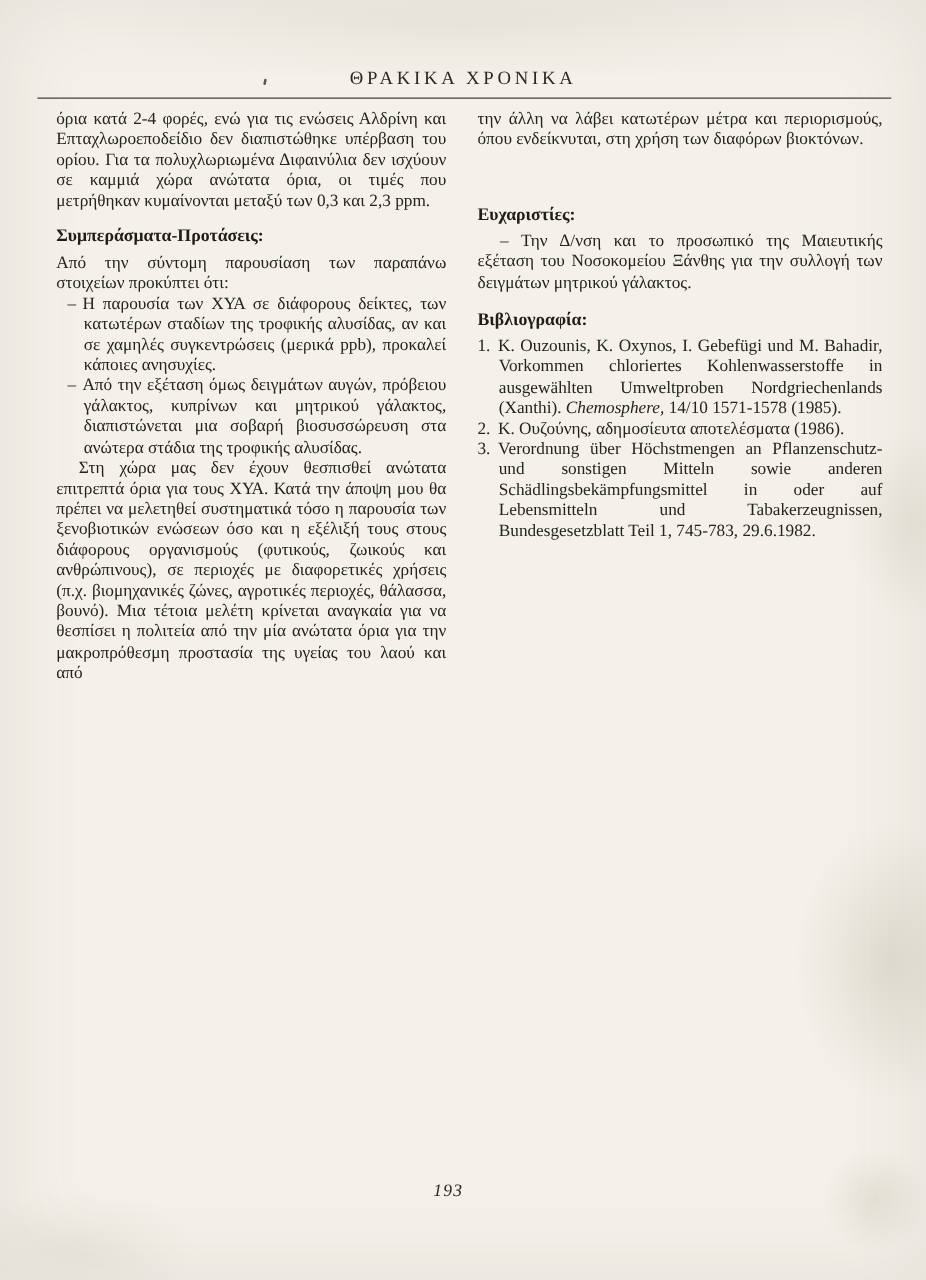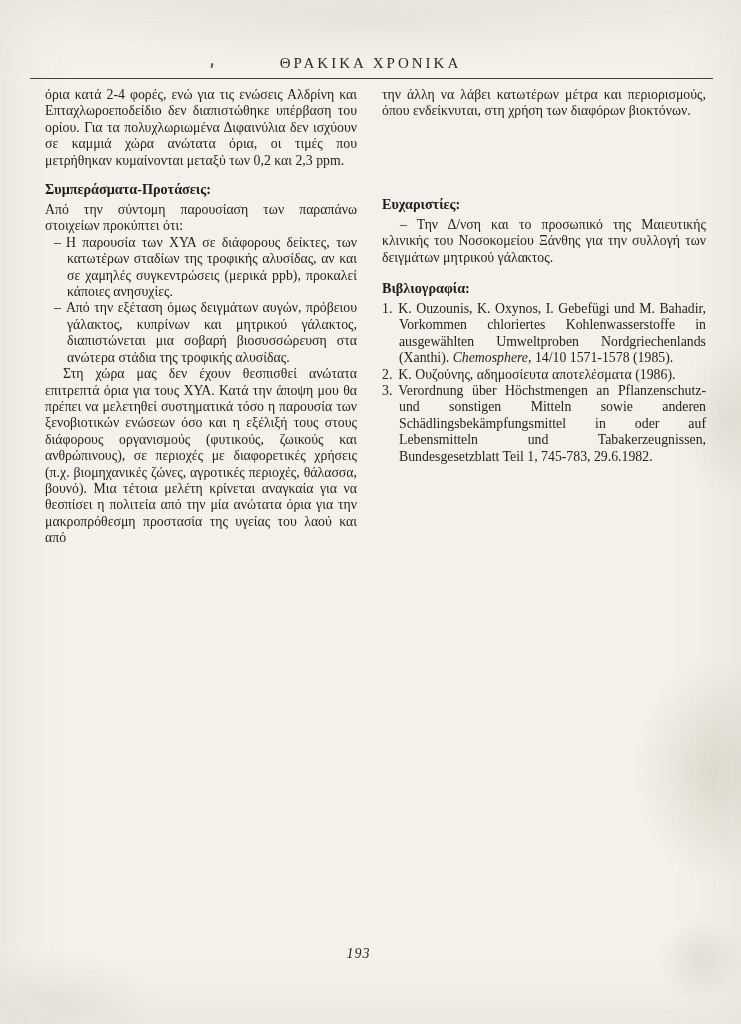--- a/index.html
+++ b/index.html
@@ -54,21 +54,21 @@
 
   .body-text {
     font-size:13.8px; line-height:16.4px;
     text-align:justify;
     color:#26231e;
   }
   .section-heading {
     font-size:14.2px; font-weight:bold; color:#201d18;
     margin-top:12px; margin-bottom:4px;
   }
-  .heading-ack { margin-top:76px; }
+  .heading-ack { margin-top:44px; }
   .heading-bib { margin-top:14px; }
 
   .bullet { padding-left:22px; text-indent:-13px; }
   .bullet .marker { margin-right:5px; }
 
   .indent-first { text-indent:18px; }
 
   .ref { padding-left:17px; text-indent:-17px; }
   .ref .ref-num { margin-right:6px; }
   .ref em { font-style:italic; }
@@ -89,21 +89,21 @@
   <div class="speck"></div>
 
   <div class="header">
     <span class="journal-title">ΘΡΑΚΙΚΑ ΧΡΟΝΙΚΑ</span>
   </div>
   <div class="header-rule"></div>
 
   <div class="columns">
 
     <div class="col-left">
-      <p class="body-text">όρια κατά 2-4 φορές, ενώ για τις ενώσεις Αλδρίνη και Επταχλωροεποδείδιο δεν διαπιστώθηκε υπέρβαση του ορίου. Για τα πολυχλωριωμένα Διφαινύλια δεν ισχύουν σε καμμιά χώρα ανώτατα όρια, οι τιμές που μετρήθηκαν κυμαίνονται μεταξύ των 0,2 και 2,3 ppm.</p>
+      <p class="body-text">όρια κατά 2-4 φορές, ενώ για τις ενώσεις Αλδρίνη και Επταχλωροεποδείδιο δεν διαπιστώθηκε υπέρβαση του ορίου. Για τα πολυχλωριωμένα Διφαινύλια δεν ισχύουν σε καμμιά χώρα ανώτατα όρια, οι τιμές που μετρήθηκαν κυμαίνονται μεταξύ των 0,3 και 2,3 ppm.</p>
 
       <p class="section-heading">Συμπεράσματα-Προτάσεις:</p>
 
       <p class="body-text">Από την σύντομη παρουσίαση των παραπάνω στοιχείων προκύπτει ότι:</p>
 
       <p class="body-text bullet">
         <span class="marker">–</span><span>Η παρουσία των ΧΥΑ σε διάφορους δείκτες, των κατωτέρων σταδίων της τροφικής αλυσίδας, αν και σε χαμηλές συγκεντρώσεις (μερικά ppb), προκαλεί κάποιες ανησυχίες.</span>
       </p>
 
       <p class="body-text bullet">
@@ -112,21 +112,21 @@
 
       <p class="body-text indent-first">Στη χώρα μας δεν έχουν θεσπισθεί ανώτατα επιτρεπτά όρια για τους ΧΥΑ. Κατά την άποψη μου θα πρέπει να μελετηθεί συστηματικά τόσο η παρουσία των ξενοβιοτικών ενώσεων όσο και η εξέλιξή τους στους διάφορους οργανισμούς (φυτικούς, ζωικούς και ανθρώπινους), σε περιοχές με διαφορετικές χρήσεις (π.χ. βιομηχανικές ζώνες, αγροτικές περιοχές, θάλασσα, βουνό). Μια τέτοια μελέτη κρίνεται αναγκαία για να θεσπίσει η πολιτεία από την μία ανώτατα όρια για την μακροπρόθεσμη προστασία της υγείας του λαού και από</p>
     </div>
 
     <div class="col-right">
       <p class="body-text">την άλλη να λάβει κατωτέρων μέτρα και περιορισμούς, όπου ενδείκνυται, στη χρήση των διαφόρων βιοκτόνων.</p>
 
       <p class="section-heading heading-ack">Ευχαριστίες:</p>
 
 
-      <p class="body-text indent-first">– Την Δ/νση και το προσωπικό της Μαιευτικής κλινικής του Νοσοκομείου Ξάνθης για την συλλογή των δειγμάτων μητρικού γάλακτος.</p>
+      <p class="body-text indent-first">– Την Δ/νση και το προσωπικό της Μαιευτικής εξέταση του Νοσοκομείου Ξάνθης για την συλλογή των δειγμάτων μητρικού γάλακτος.</p>
 
       <p class="section-heading heading-bib">Βιβλιογραφία:</p>
 
       <p class="body-text ref">
         <span class="ref-num">1.</span><span>K. Ouzounis, K. Oxynos, I. Gebefügi und M. Bahadir, Vorkommen chloriertes Kohlenwasserstoffe in ausgewählten Umweltproben Nordgriechenlands (Xanthi). </span><em>Chemosphere,</em><span> 14/10 1571-1578 (1985).</span>
       </p>
 
       <p class="body-text ref">
         <span class="ref-num">2.</span><span>Κ. Ουζούνης, αδημοσίευτα αποτελέσματα (1986).</span>
       </p>

